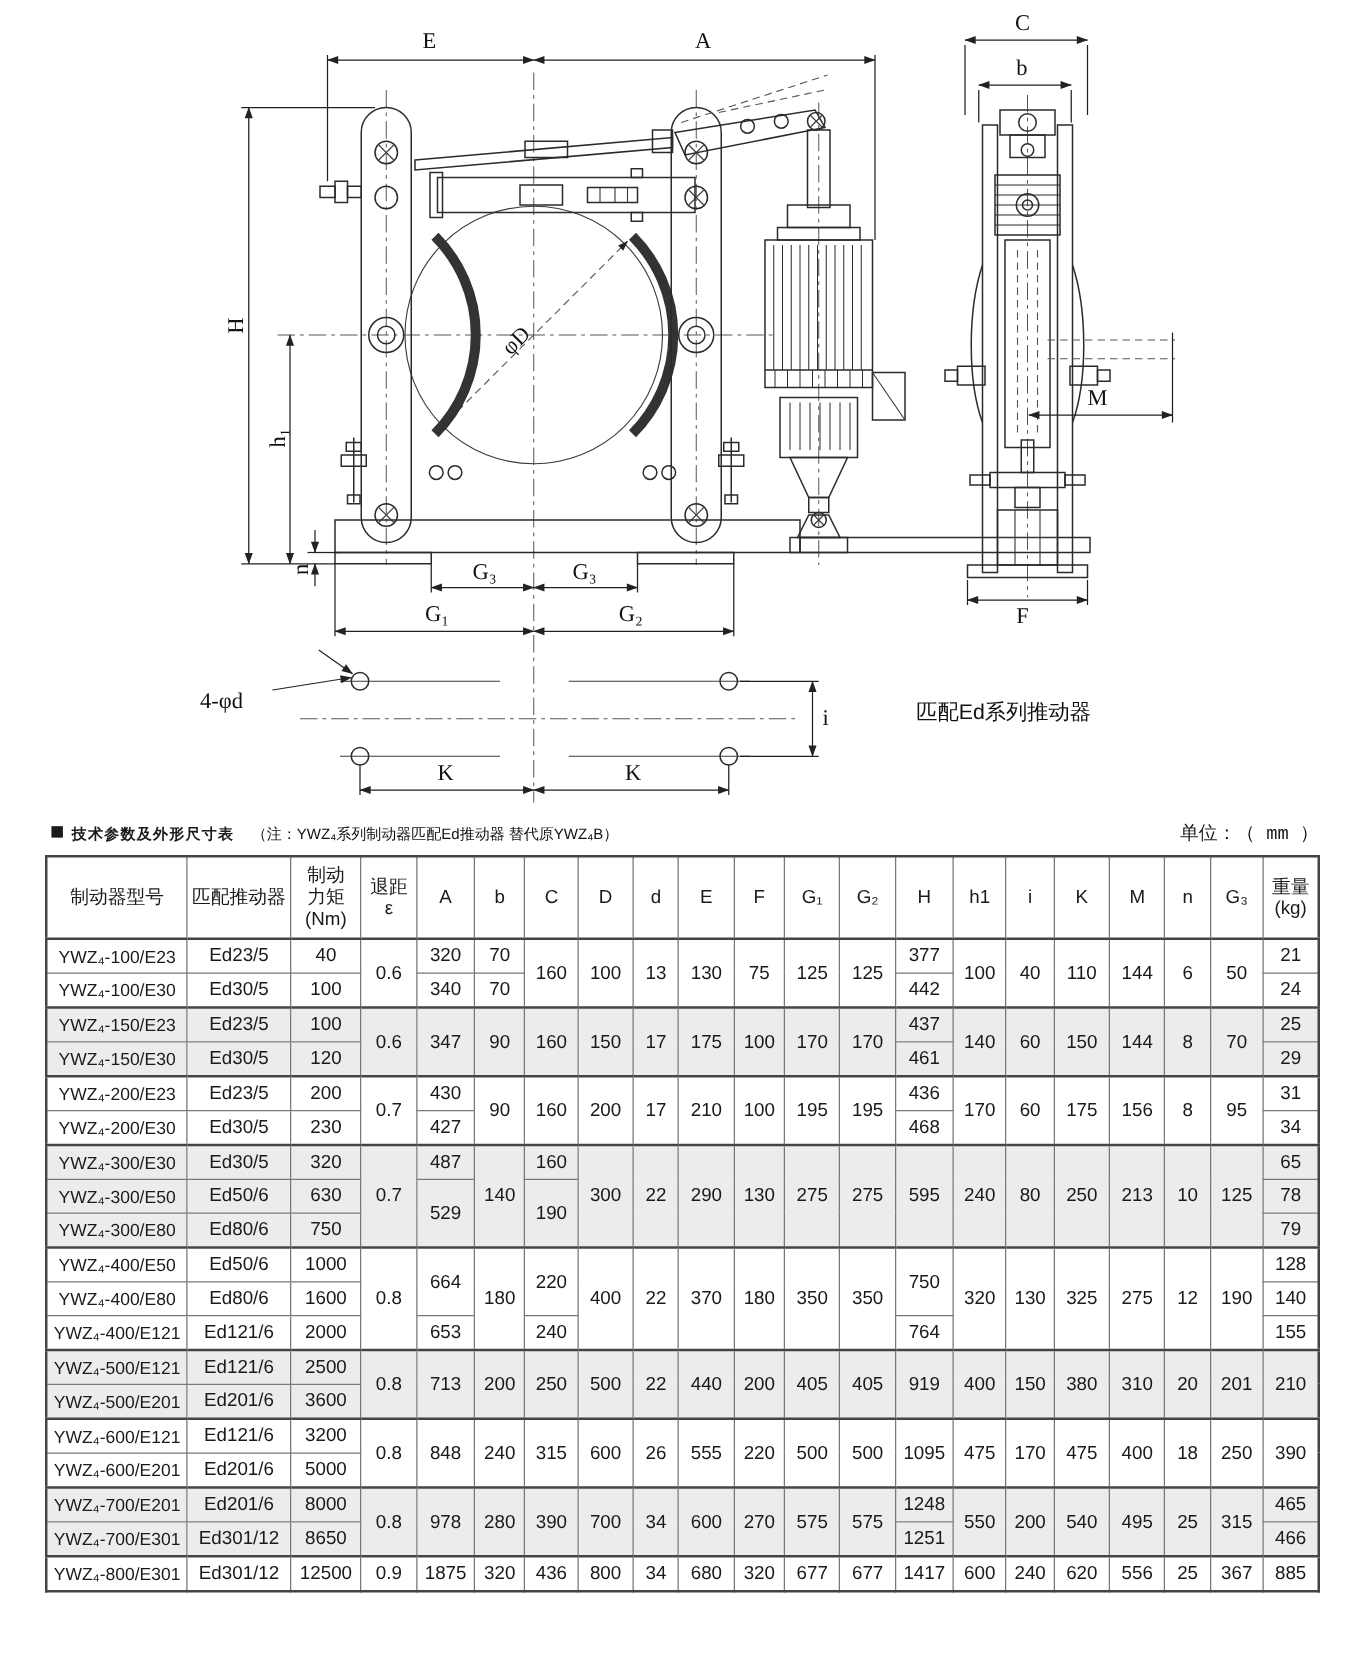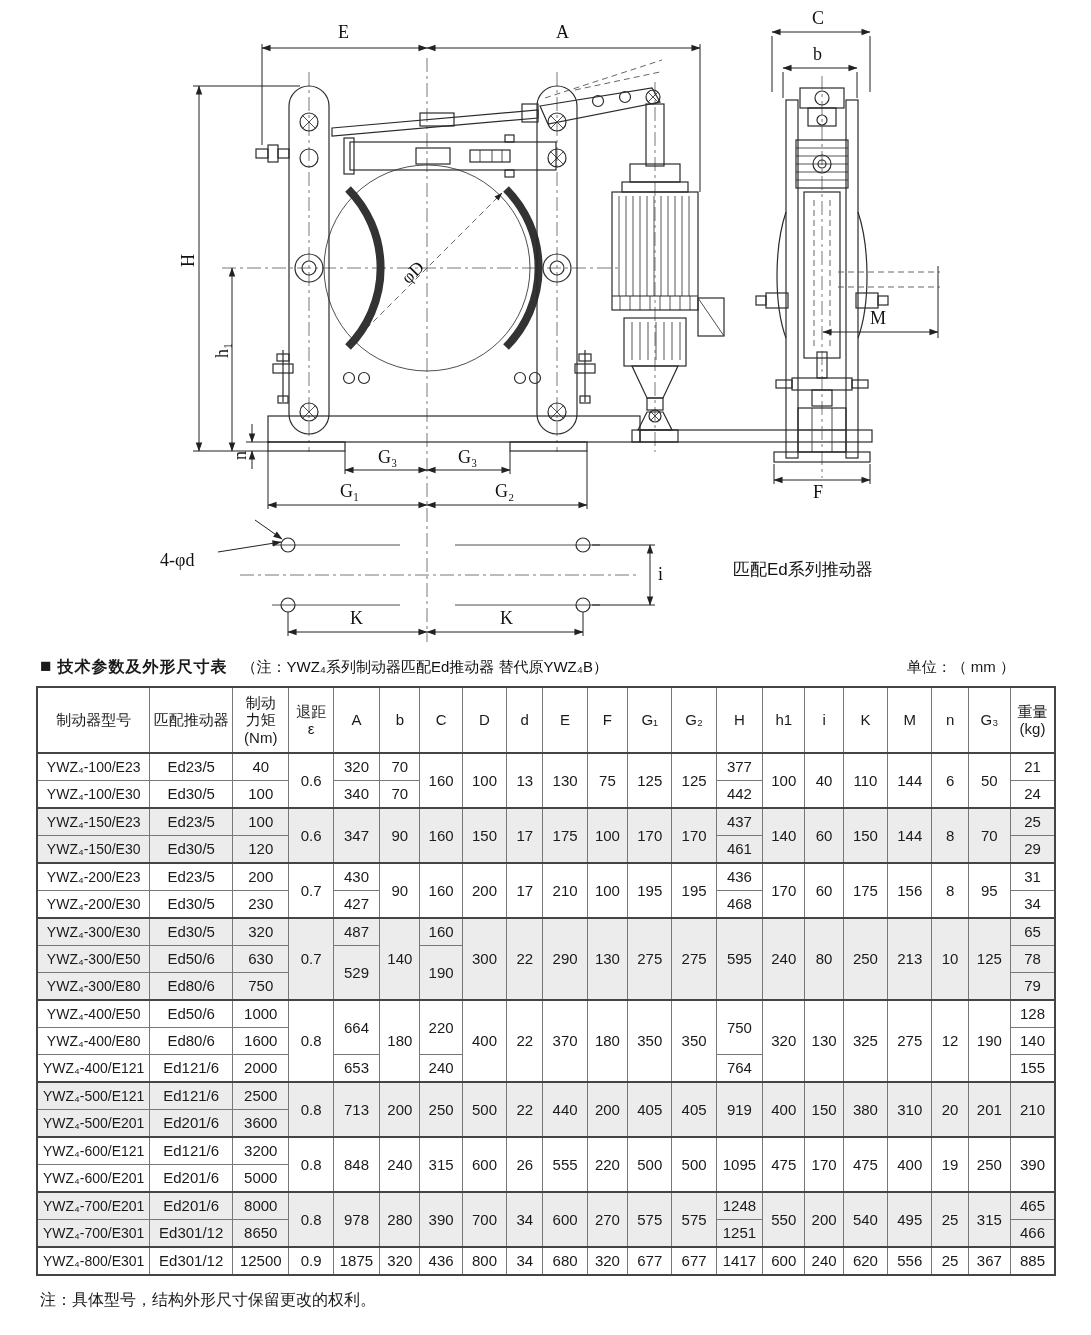--- a/index.html
+++ b/index.html
@@ -12,23 +12,23 @@
   svg .shoe{stroke:#333;stroke-width:8;fill:none;}
   svg .cl{stroke:#555;stroke-width:0.8;fill:none;stroke-dasharray:14 4 3 4;}
   svg .dash{stroke:#555;stroke-width:0.9;fill:none;stroke-dasharray:6 4;}
   svg .dim{stroke:#222;stroke-width:1;fill:none;}
   svg .fin{stroke:#2b2b2b;stroke-width:0.8;fill:none;}
   svg text.dlab{font-family:"Liberation Serif","DejaVu Serif",serif;font-size:18px;fill:#111;}
   svg text.cap{font-family:"Liberation Sans","DejaVu Sans",sans-serif;font-size:17px;fill:#111;}
   
   .secbar{display:flex;align-items:baseline;margin:6px 36px 8px 40px;}
   .marker{font-size:19px;line-height:1;margin-right:6px;}
-  .sectitle{font-size:16px;font-weight:bold;letter-spacing:1px;}
-  .secnote{font-size:15px;margin-left:14px;color:#111;}
-  .secunit{font-size:15px;margin-left:auto;margin-right:40px;}
+  .sectitle{font-size:12px;font-weight:bold;letter-spacing:1px;}
+  .secnote{font-size:12px;margin-left:14px;color:#111;}
+  .secunit{font-size:15px;margin-left:auto;font-family:Liberation Mono, monospace;}
   
   table.spec{border-collapse:collapse;table-layout:fixed;margin-left:36px;width:1020px;
              border:2px solid #444;font-size:15px;}
   table.spec th{border:1px solid #777;font-weight:normal;font-size:15px;line-height:1.15;
                 white-space:pre-line;padding:6px 1px;height:48px;background:#fff;}
   table.spec td{border:1px solid #777;text-align:center;padding:2.5px 1px;height:21px;
                 overflow:hidden;}
   table.spec td:first-child{font-size:14px;margin-left:20px;}
   tr.shaded td{background:#ececec;}
   tr.gstart td{border-top:2px solid #444;}
@@ -587,21 +587,21 @@
           <td rowspan="2">26</td>
           <td rowspan="2">555</td>
           <td rowspan="2">220</td>
           <td rowspan="2">500</td>
           <td rowspan="2">500</td>
           <td rowspan="2">1095</td>
           <td rowspan="2">475</td>
           <td rowspan="2">170</td>
           <td rowspan="2">475</td>
           <td rowspan="2">400</td>
-          <td rowspan="2">19</td>
+          <td rowspan="2">18</td>
           <td rowspan="2">250</td>
           <td rowspan="2">390</td>
         </tr>
         <tr>
           <td>YWZ₄-600/E201</td>
           <td>Ed201/6</td>
           <td>5000</td>
         </tr>
         <tr class="shaded gstart">
           <td>YWZ₄-700/E201</td>
@@ -652,15 +652,14 @@
           <td>240</td>
           <td>620</td>
           <td>556</td>
           <td>25</td>
           <td>367</td>
           <td>885</td>
         </tr>
       </tbody>
   </table>
 
-  <div class="footnote">注：具体型号，结构外形尺寸保留更改的权利。</div>
 
 </div>
 
 </body></html>

